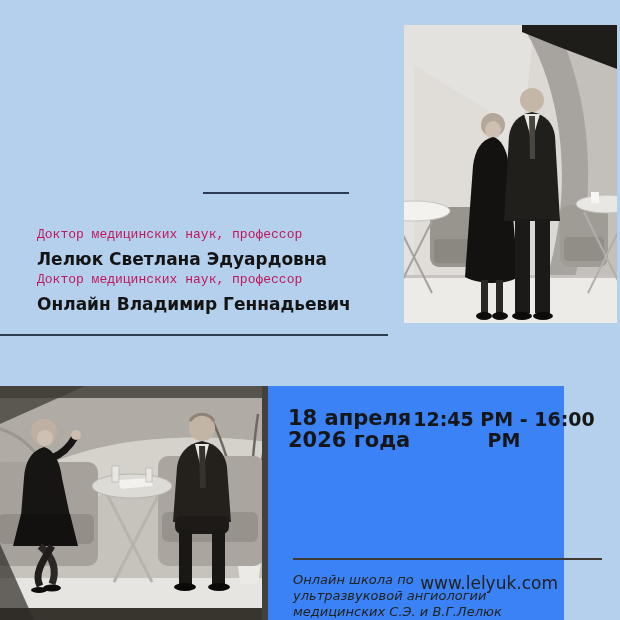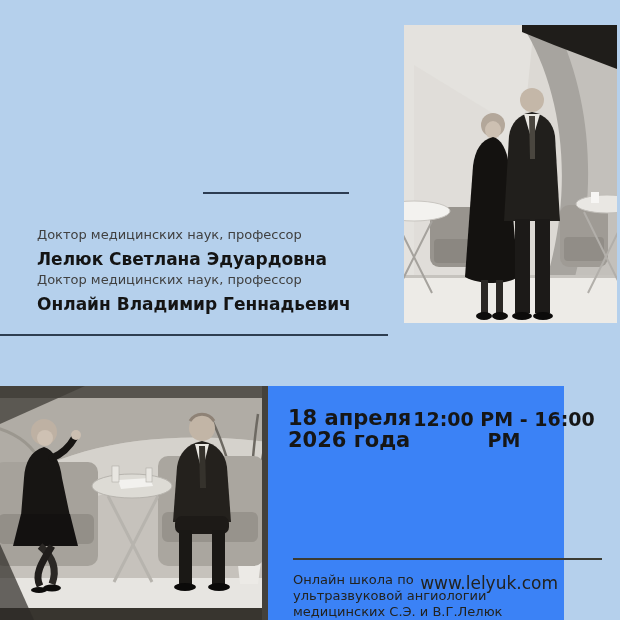--- a/index.html
+++ b/index.html
@@ -8,31 +8,31 @@
     font-family:"DejaVu Sans","Liberation Sans",sans-serif;
     color:#1b1b1b; background:#b5d0ec;
   }
   
   .top-section { position:absolute; left:0; top:0; width:620px; height:386px; background:#b5d0ec; }
   .title-block { position:absolute; left:30px; top:19px; font-weight:700; font-size:26px; line-height:28px; letter-spacing:0.3px; color:#181818; }
   .title-underline { position:absolute; left:203px; top:192px; width:146px; height:2px; background:#2c3c52; }
   .speaker-block { position:absolute; left:37px; }
   .speaker-block.first  { top:227px; }
   .speaker-block.second { top:272px; }
-  .speaker-role { font-size:13px; line-height:15px; color:#404040; }
+  .speaker-role { font-size:13px; line-height:15px; color:#be185d;font-family:Liberation Mono, monospace; }
   .speaker-name { font-size:17px; line-height:20px; font-weight:700; margin-top:7px; color:#141414; }
   .main-divider { position:absolute; left:0; top:334px; width:388px; height:2px; background:#2e3e51; }
   .photo-top { position:absolute; left:404px; top:25px; width:213px; height:298px; }
   
   .bottom-section { position:absolute; left:0; top:386px; width:564px; height:234px; background:#3b82f6; }
   .photo-bottom { position:absolute; left:0; top:0; width:268px; height:234px; }
   .event-date { position:absolute; left:288px; top:21px; font-size:21px; line-height:22px; font-weight:700; color:#161616; }
   .event-time { position:absolute; left:404px; top:23px; width:200px; text-align:center; font-size:19px; line-height:21px; font-weight:700; color:#161616; }
   .footer-divider { position:absolute; left:293px; top:172px; width:309px; height:2px; background:#3b3b33; }
-  .school-info { position:absolute; left:293px; top:186px; font-size:13px; line-height:16px; color:#22221f; }
+  .school-info { position:absolute; left:293px; top:186px; font-size:13px; line-height:16px; color:#22221f;font-style:italic; }
   .website { position:absolute; right:6px; top:187px; font-size:17px; color:#22221f; text-decoration:none; }
   svg { display:block; }
 </style>
 </head>
 <body>
 
 <div class="canvas">
 
   <div class="top-section">
 
@@ -144,21 +144,21 @@
       <polygon points="0,158 34,234 0,234" fill="#2e2b27" opacity="0.7"></polygon>
       <rect x="262" y="0" width="6" height="234" fill="#44413b"></rect>
     </svg>
 
     <div class="event-date">
       <div>18 апреля</div>
       <div>2026 года</div>
     </div>
 
     <div class="event-time">
-      <div>12:00 PM - 16:00 PM</div>
+      <div>12:45 PM - 16:00 PM</div>
     </div>
 
     <div class="footer-divider"></div>
 
     <div class="school-info">
       <div>Онлайн школа по</div>
       <div>ультразвуковой ангиологии</div>
       <div>медицинских С.Э. и В.Г.Лелюк</div>
     </div>
 

